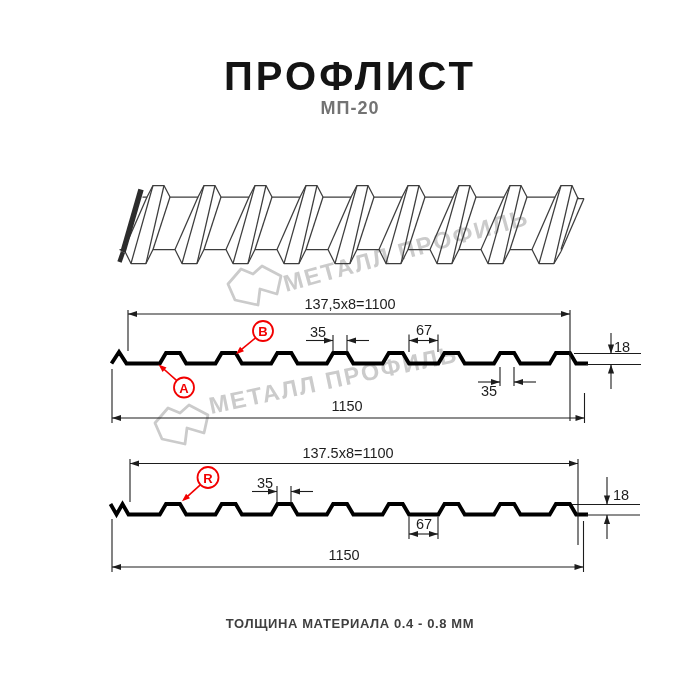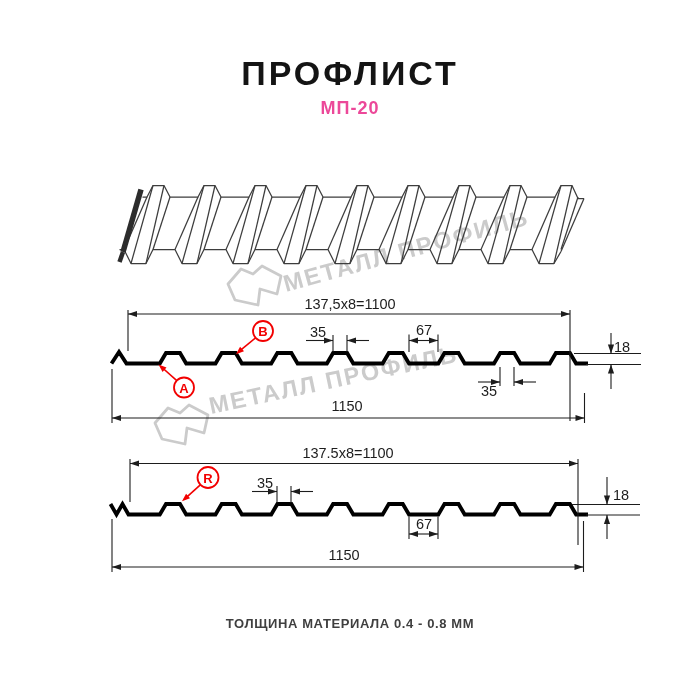--- a/index.html
+++ b/index.html
@@ -1,20 +1,20 @@
 <!DOCTYPE html>
 <html style="--red: #f20000; --line: #1d1d1d; --wmgray: #cbcbcb;"><head>
 <meta charset="utf-8">
 <style>
   html,body{margin:0;padding:0;background:#ffffff;}
   body{width:700px;height:700px;position:relative;overflow:hidden;
        font-family:"Liberation Sans",sans-serif;}
   .abs{position:absolute;left:0;width:700px;text-align:center;}
-  #title{top:54px;font-size:34px;font-weight:bold;letter-spacing:3px;color:#141414;}
-  #subtitle{top:98px;font-size:18px;font-weight:bold;letter-spacing:1px;color:#ec4899;}
+  #title{top:54px;font-size:40px;font-weight:bold;letter-spacing:3px;color:#141414;}
+  #subtitle{top:98px;font-size:18px;font-weight:bold;letter-spacing:1px;color:#737373;}
   #footer{top:616px;font-size:13px;font-weight:bold;letter-spacing:.6px;color:#3f3f3f;}
   #drawing{position:absolute;top:0;left:0;}
   text.dim{font-family:"Liberation Sans",sans-serif;font-size:14.5px;fill:var(--line,#1d1d1d);}
   text.mid{text-anchor:middle;}
   text.mk{font-family:"Liberation Sans",sans-serif;font-size:13px;font-weight:bold;
           fill:var(--red,#f20000);text-anchor:middle;}
   text.wm{font-family:"Liberation Sans",sans-serif;font-size:23.5px;font-weight:bold;
           fill:var(--wmgray,#cbcbcb);letter-spacing:2px;}
 </style>
 </head>

